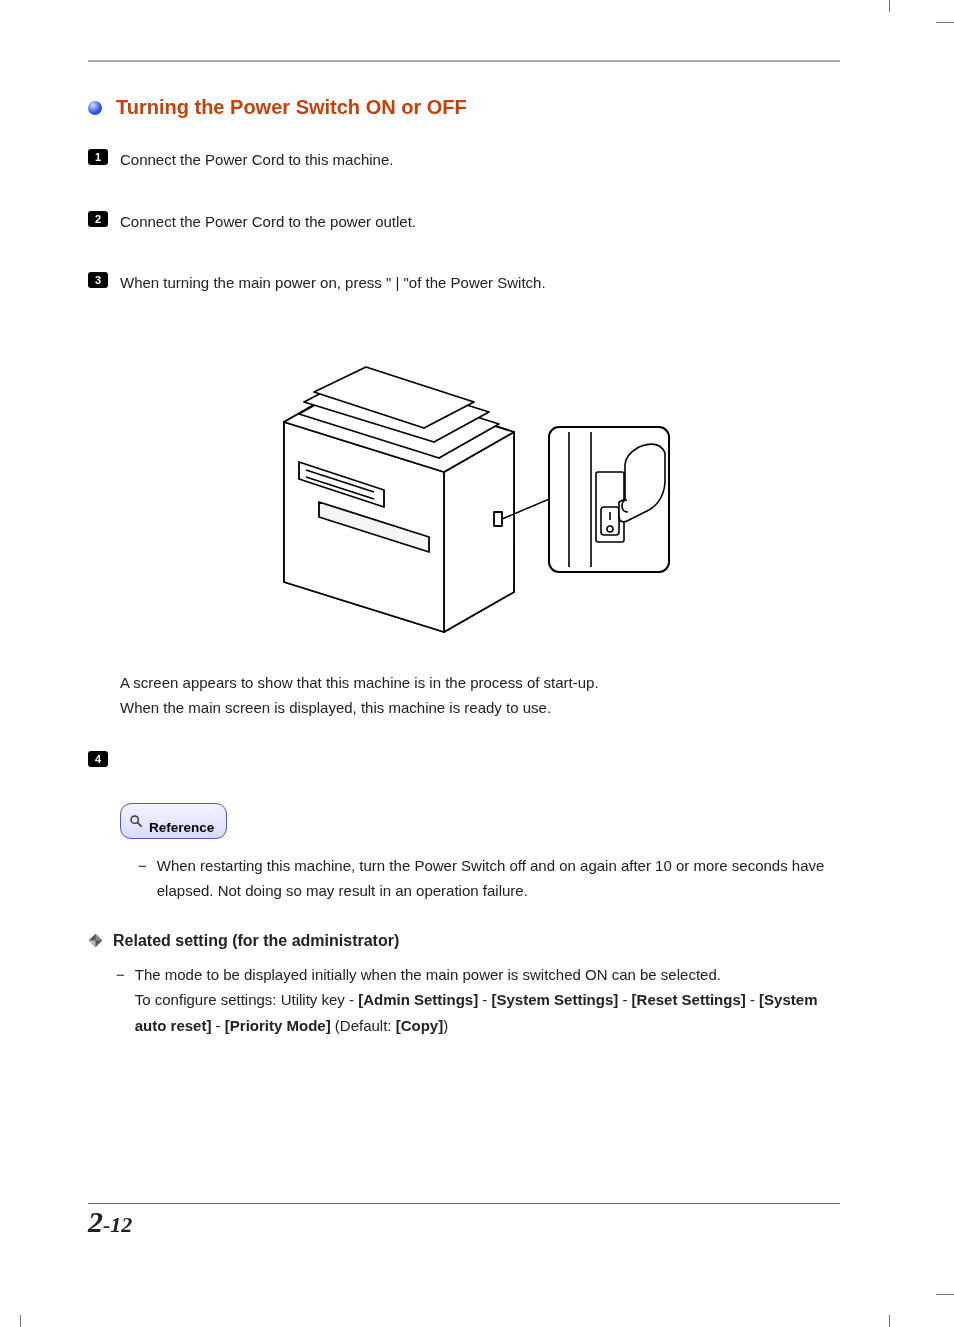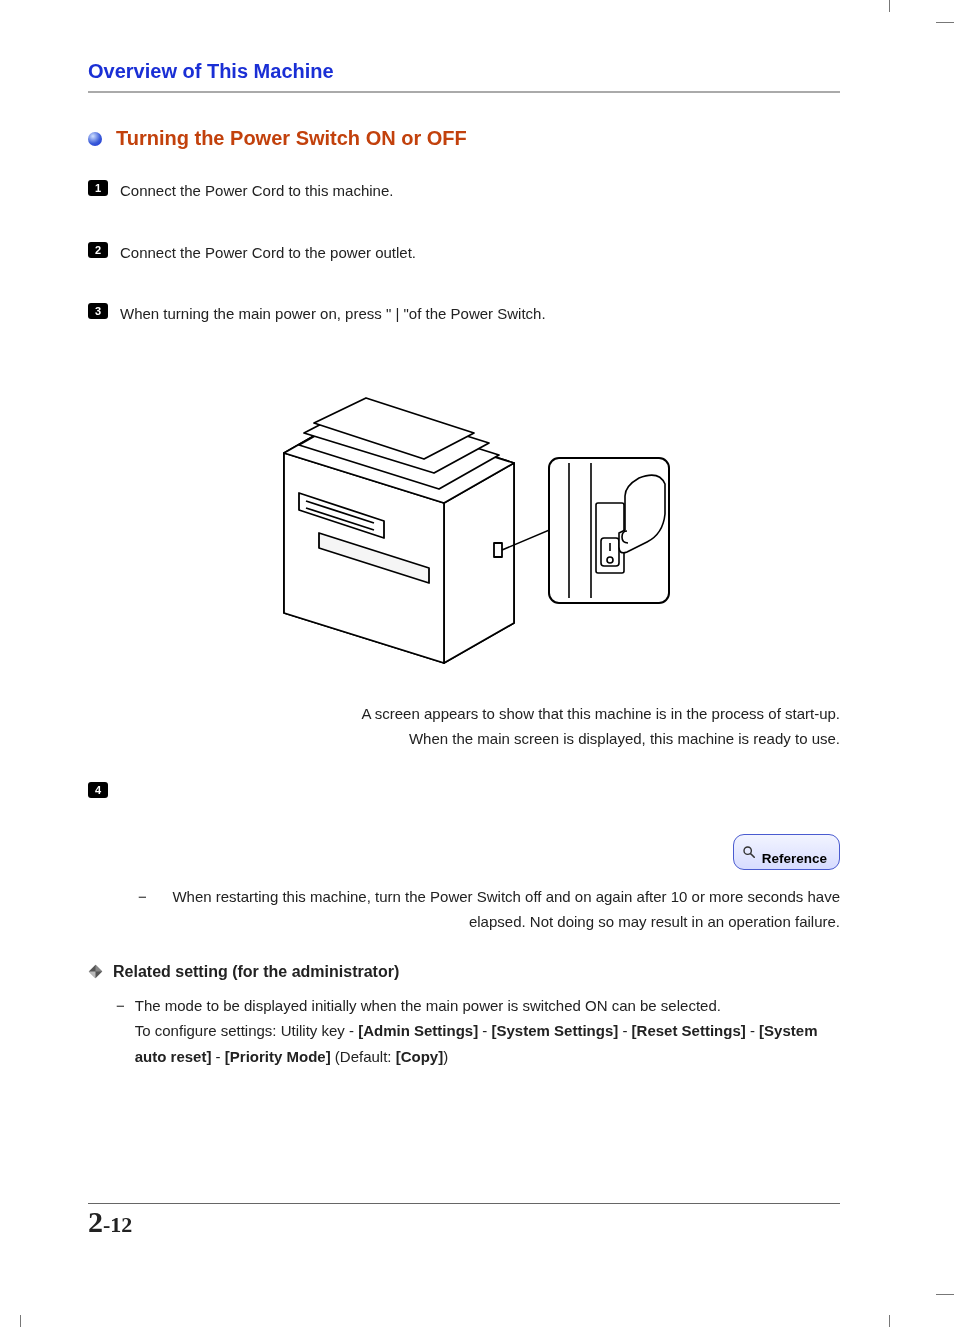--- a/index.html
+++ b/index.html
@@ -67,21 +67,20 @@
     margin-top: 2px;
     flex: none;
   }
   .step-text, .body-text {
     font-size: 15px;
     line-height: 1.7;
   }
   .indent-block {
     margin-left: 32px;
     margin-bottom: 28px;
-    text-align: right;
   }
   .illus-wrap {
     display: flex;
     justify-content: center;
     margin: 0 0 28px 0;
   }
   .illus {
     width: 440px;
     height: 310px;
   }
@@ -137,20 +136,21 @@
     width: 752px;
     top: 1195px;
     border: none;
     border-top: 1.5px solid #666;
   }
   .page-num {
     position: absolute;
     left: 88px;
     top: 1205px;
     font-family: "Times New Roman", serif;
+    font-style: italic;
   }
   .page-num .chap {
     font-size: 30px;
     font-weight: bold;
   }
   .page-num .pg {
     font-size: 22px;
     font-weight: bold;
   }
   .crop-tr-v { position:absolute; top:0; right:64px; width:1px; height:12px; background:#777; }
@@ -163,21 +163,20 @@
 <body>
 
 <div class="crop-tr-v"></div>
 <div class="crop-tr-h"></div>
 <div class="crop-br-v"></div>
 <div class="crop-br-h"></div>
 <div class="crop-bl-v"></div>
 
 <div class="page">
 
-  <h2 class="section-title">Overview of This Machine</h2>
   <hr class="hr">
 
   <div class="sub-row">
     <span class="bullet-sphere"></span>
     <span class="sub-title">Turning the Power Switch ON or OFF</span>
   </div>
 
   <div class="step">
     <span class="step-num">1</span>
     <span class="step-text">Connect the Power Cord to this machine.</span>

